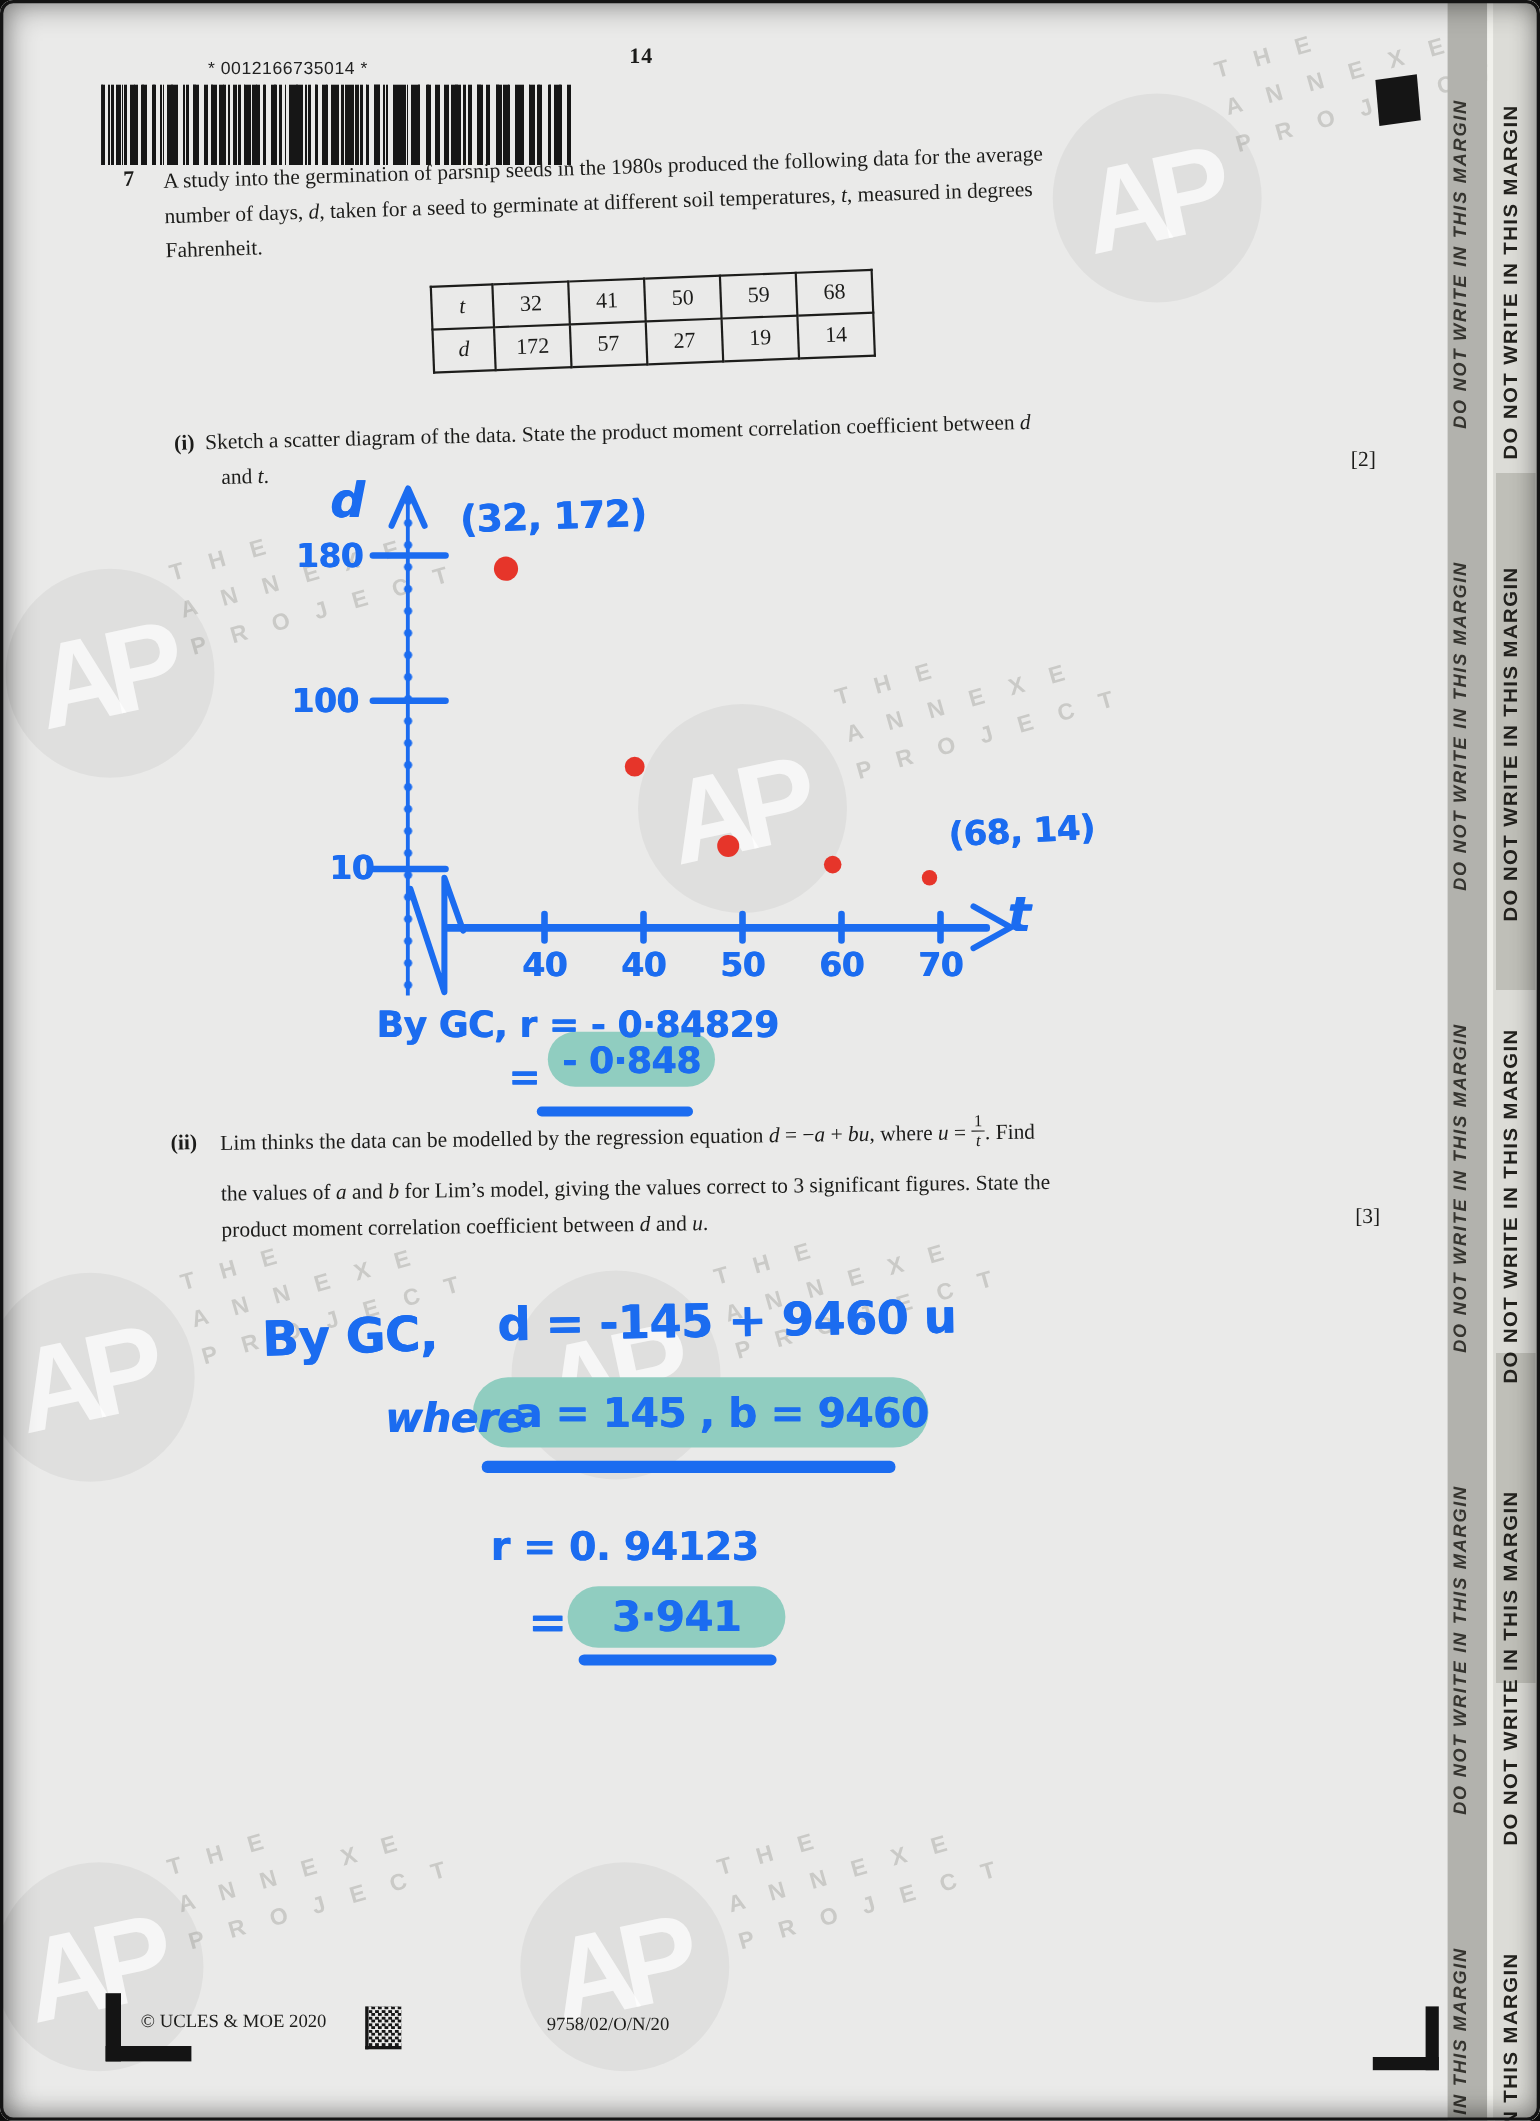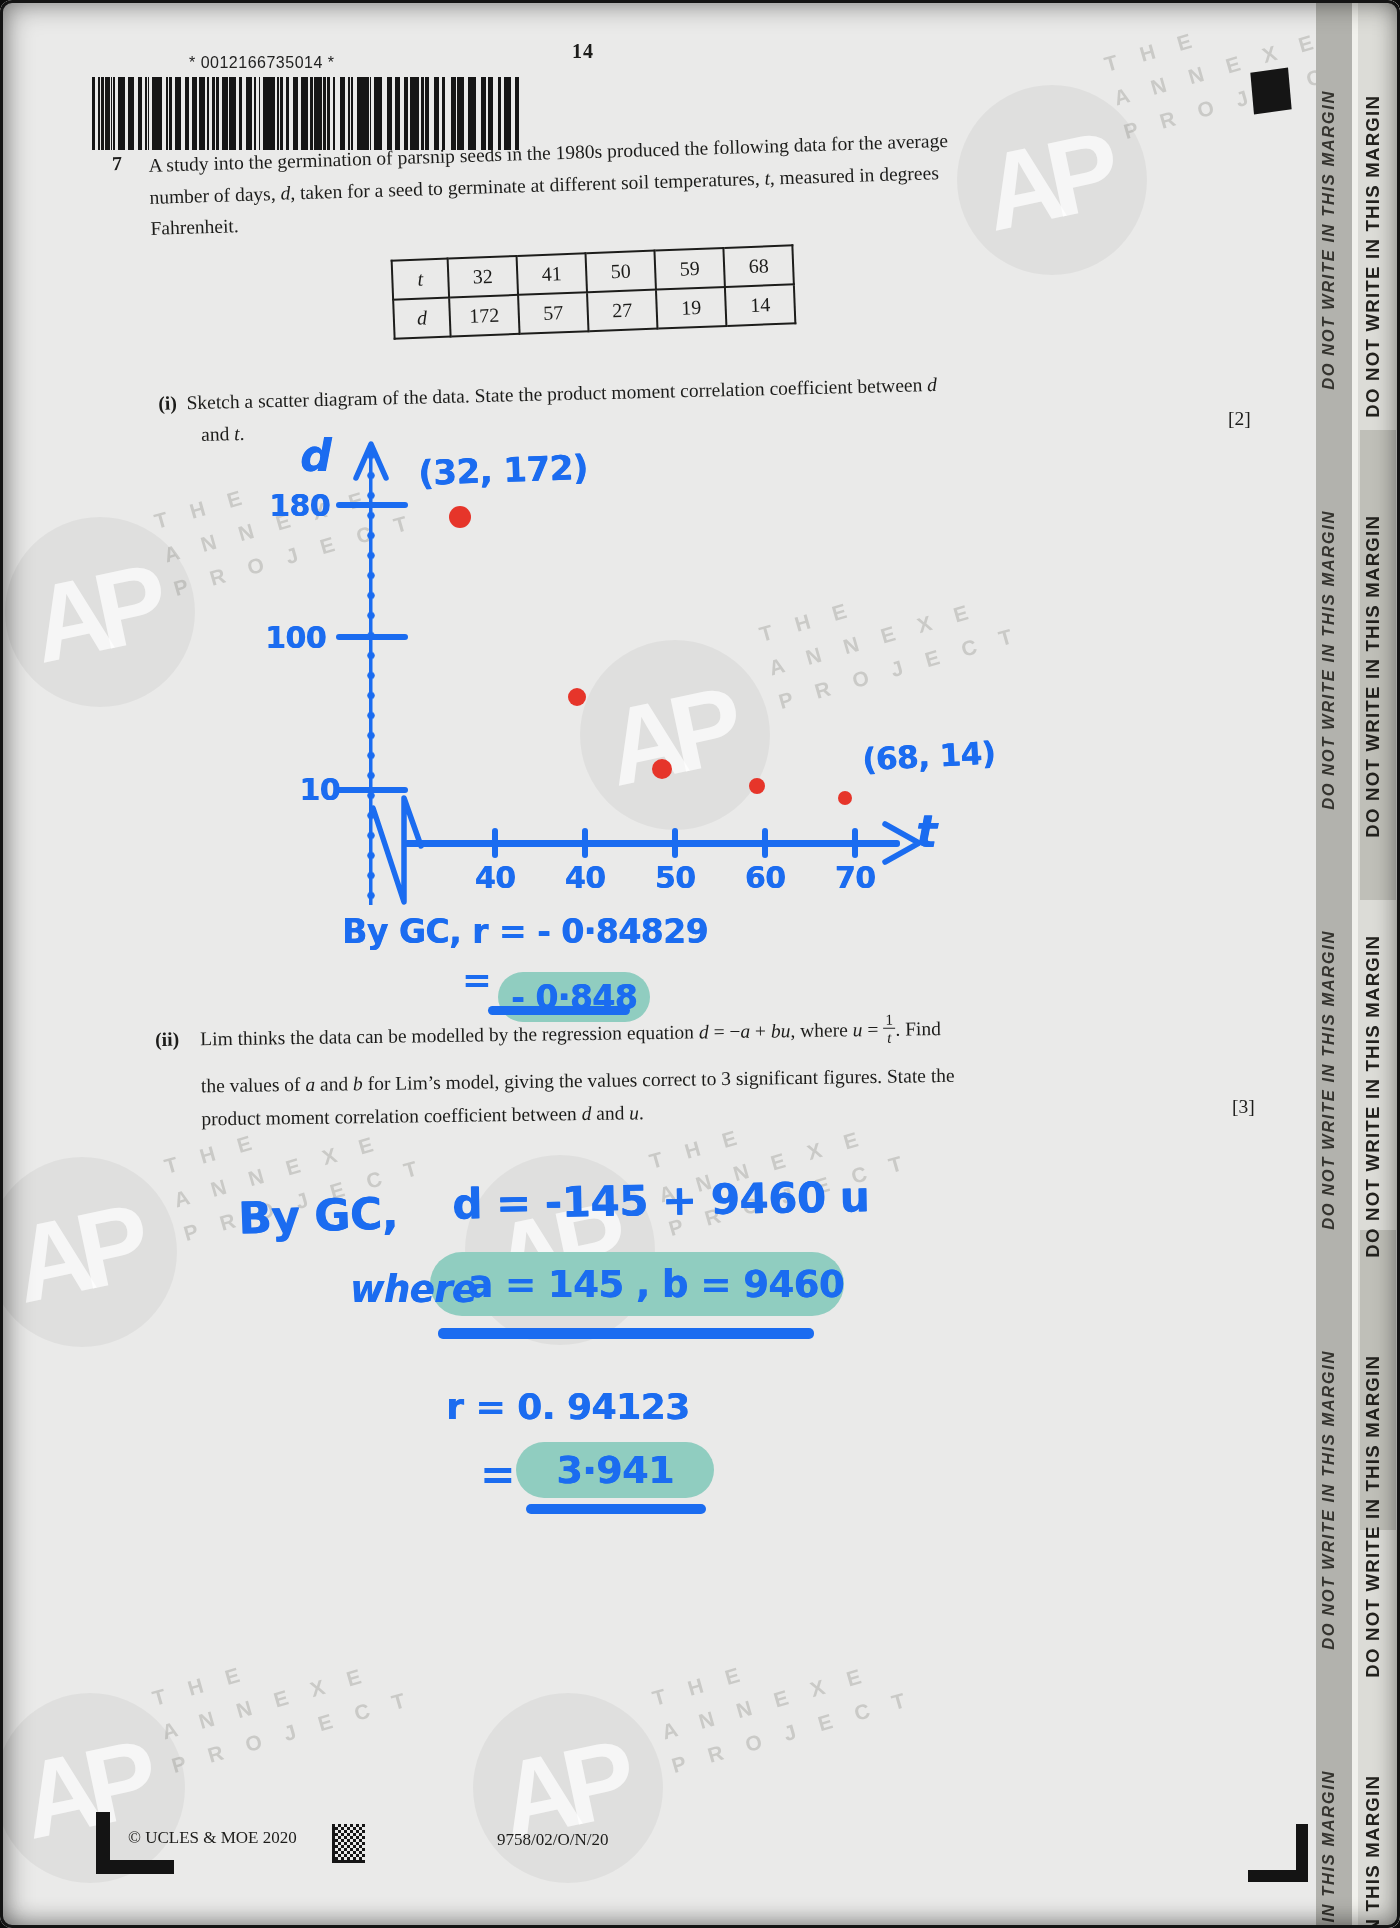--- a/index.html
+++ b/index.html
@@ -213,21 +213,21 @@
   <div class="pt" style="left:568px;top:688px;width:18px;height:18px;"></div>
   <div class="pt" style="left:652px;top:759px;width:20px;height:20px;"></div>
   <div class="pt" style="left:749px;top:778px;width:16px;height:16px;"></div>
   <div class="pt" style="left:838px;top:791px;width:14px;height:14px;"></div>
 
   <div class="hw" style="left:418px;top:450px;font-size:34px;transform:rotate(-2deg);">(32, 172)</div>
   <div class="hw" style="left:862px;top:738px;font-size:31px;transform:rotate(-3deg);">(68, 14)</div>
 
   <div class="hw" style="left:342px;top:912px;font-size:33px;">By GC,  r = - 0·84829</div>
   <div class="hw" style="left:462px;top:960px;font-size:35px;">=</div>
-  <div class="pill" style="left:498px;top:972px;width:152px;height:50px;">
+  <div class="pill" style="left:498px;top:938px;width:152px;height:50px;">
     <span class="hw" style="position:static;font-size:33px;">- 0·848</span>
   </div>
   <div class="uline" style="left:488px;top:1006px;width:142px;height:9px;"></div>
 
   <div class="partii print">
     <span class="plabel" style="position:absolute;left:0;top:0;">(ii)</span>
     <div class="pline" style="top:0;">Lim thinks the data can be modelled by the regression equation <i>d</i> = −<i>a</i> + <i>bu</i>, where <i>u</i> = <span class="frac">
           <span>1</span>
           <span class="den">t</span>
         </span>.  Find</div>

